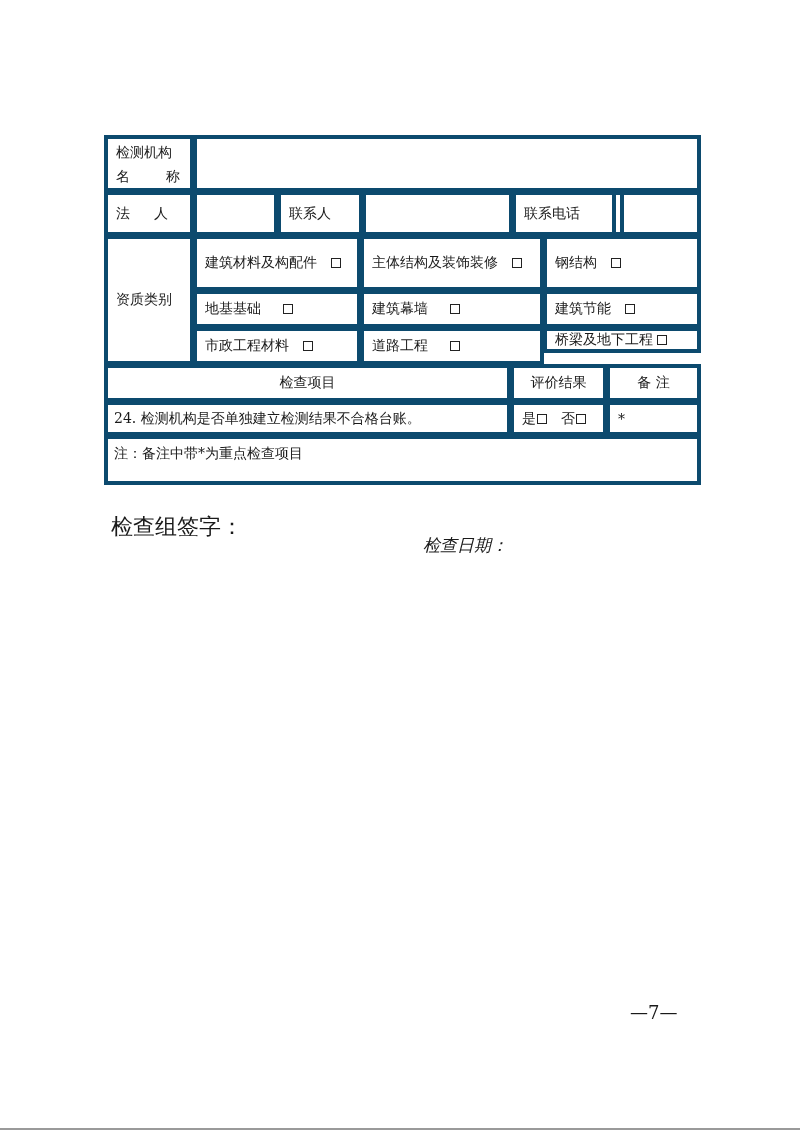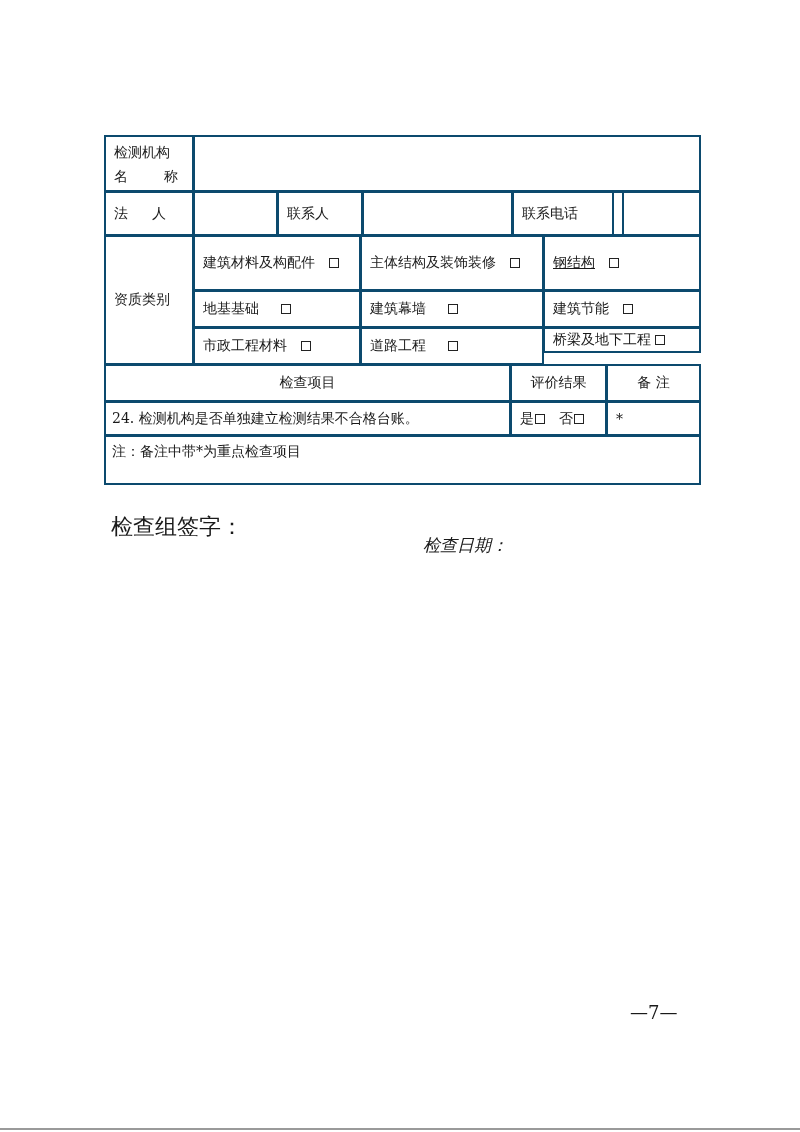--- a/index.html
+++ b/index.html
@@ -2,21 +2,21 @@
 <html><head>
 <meta charset="utf-8">
 <style>
   html, body { margin: 0; padding: 0; }
   body {
     width: 800px; height: 1132px; background: #ffffff; position: relative;
     font-family: "DejaVu Serif", "Liberation Serif", serif; color: #1a1a1a; overflow: hidden;
   }
   .abs { position: absolute; }
   .cell {
-    position: absolute; box-sizing: border-box; border: 2px solid #0c4a6e;
+    position: absolute; box-sizing: border-box; border: 4px solid #0c4a6e;
     font-size: 14px; display: flex; align-items: center; padding-left: 8px;
   }
   .center { justify-content: center; padding-left: 0; }
   .chk {
     display: inline-block; width: 10px; height: 10px; border: 1px solid #222;
     margin-left: 4px; vertical-align: -1px; box-sizing: border-box;
   }
   .chk.gap { margin-left: 14px; }
   .lbl2 { display: block; line-height: 24px; }
   .spread { display: flex; justify-content: space-between; width: 64px; }
@@ -51,21 +51,21 @@
   <div class="cell" style="left:104px;top:235px;width:90px;height:130px;">资质类别</div>
 
   <div class="cell" style="left:193px;top:235px;width:168px;height:56px;">
     <span>建筑材料及构配件</span>
       <span class="chk gap"></span>
   </div>
   <div class="cell" style="left:360px;top:235px;width:184px;height:56px;">
     <span>主体结构及装饰装修</span>
       <span class="chk gap"></span>
   </div>
-  <div class="cell" style="left:543px;top:235px;width:158px;height:56px;text-decoration:underline;">
+  <div class="cell" style="left:543px;top:235px;width:158px;height:56px;">
     <span>钢结构</span>
       <span class="chk gap"></span>
   </div>
 
   <div class="cell" style="left:193px;top:290px;width:168px;height:38px;">
     <span>地基基础</span>
       <span class="chk gap" style="margin-left:22px;"></span>
   </div>
   <div class="cell" style="left:360px;top:290px;width:184px;height:38px;">
     <span>建筑幕墙</span>

